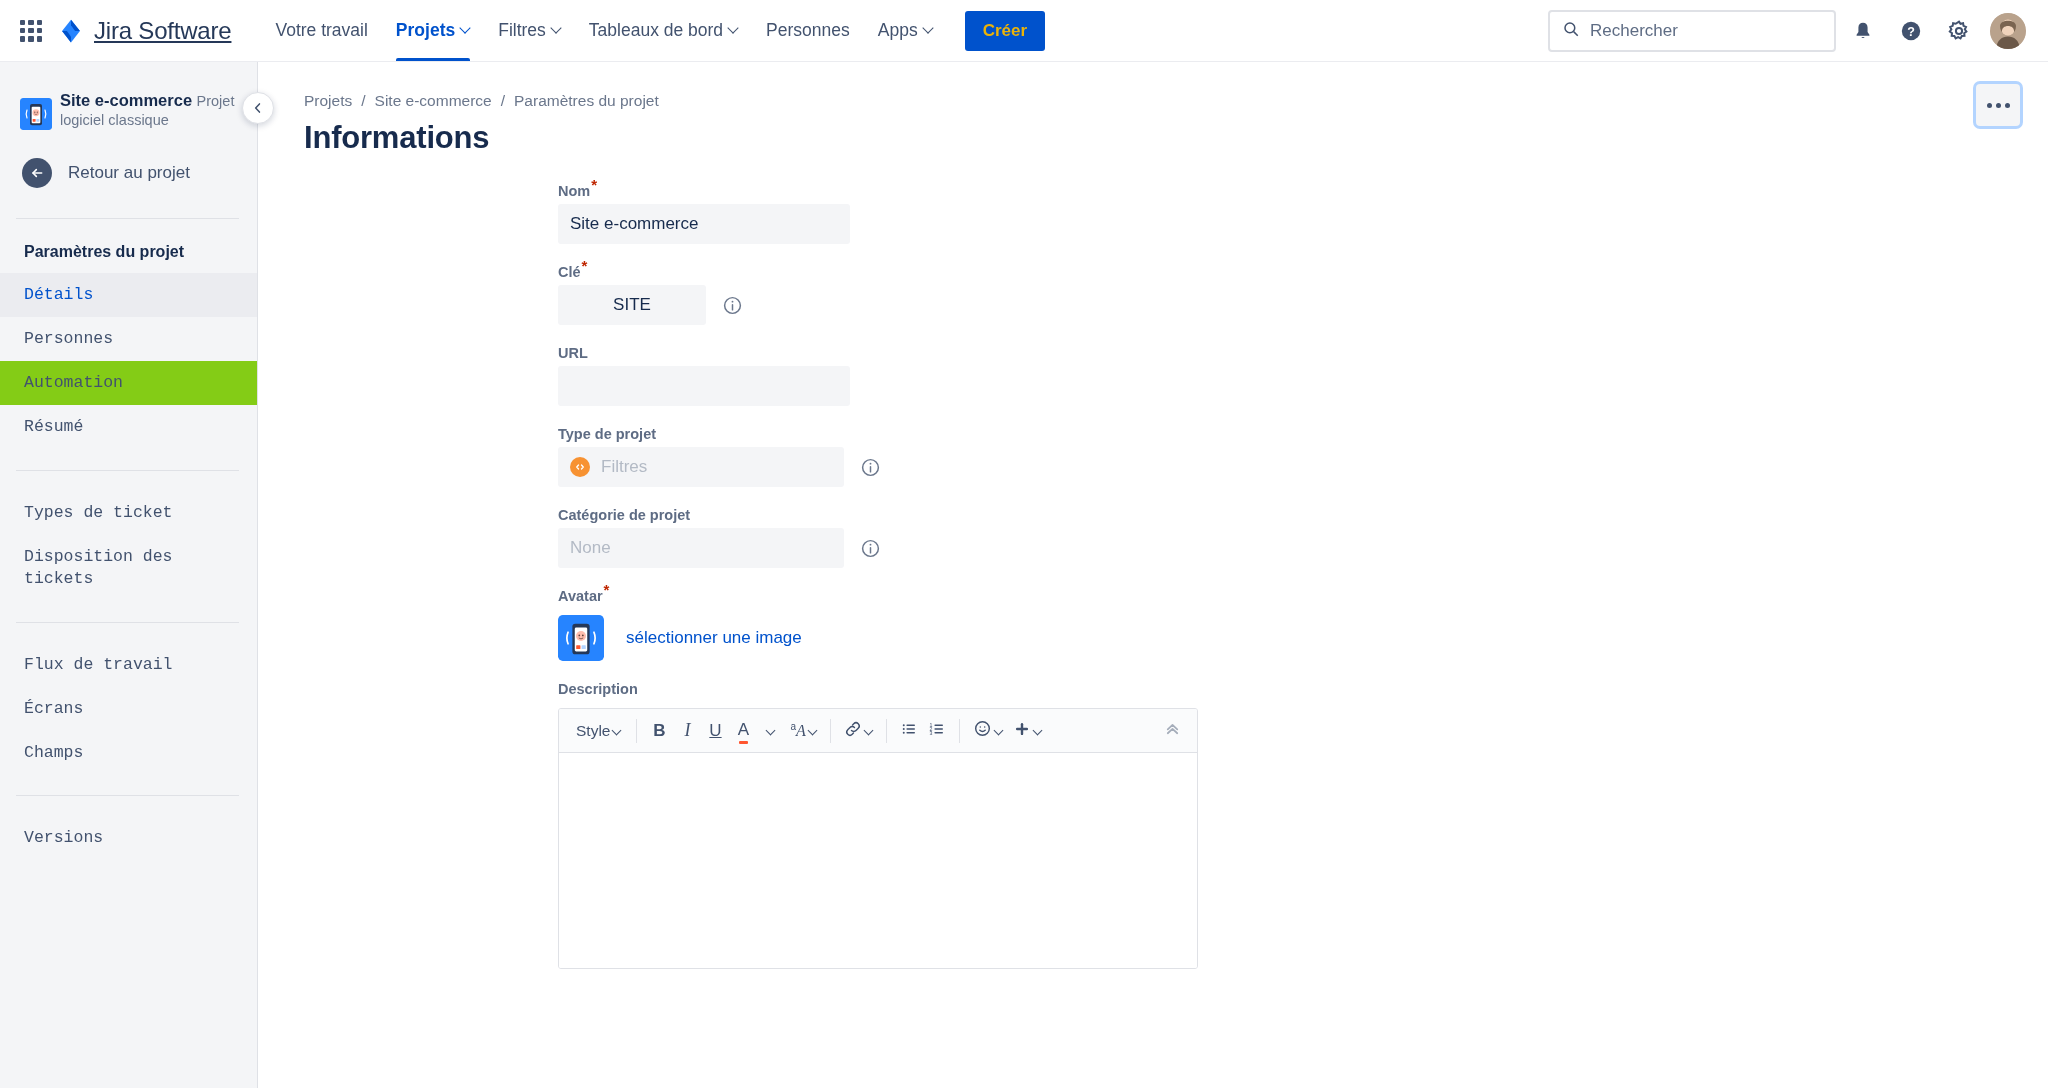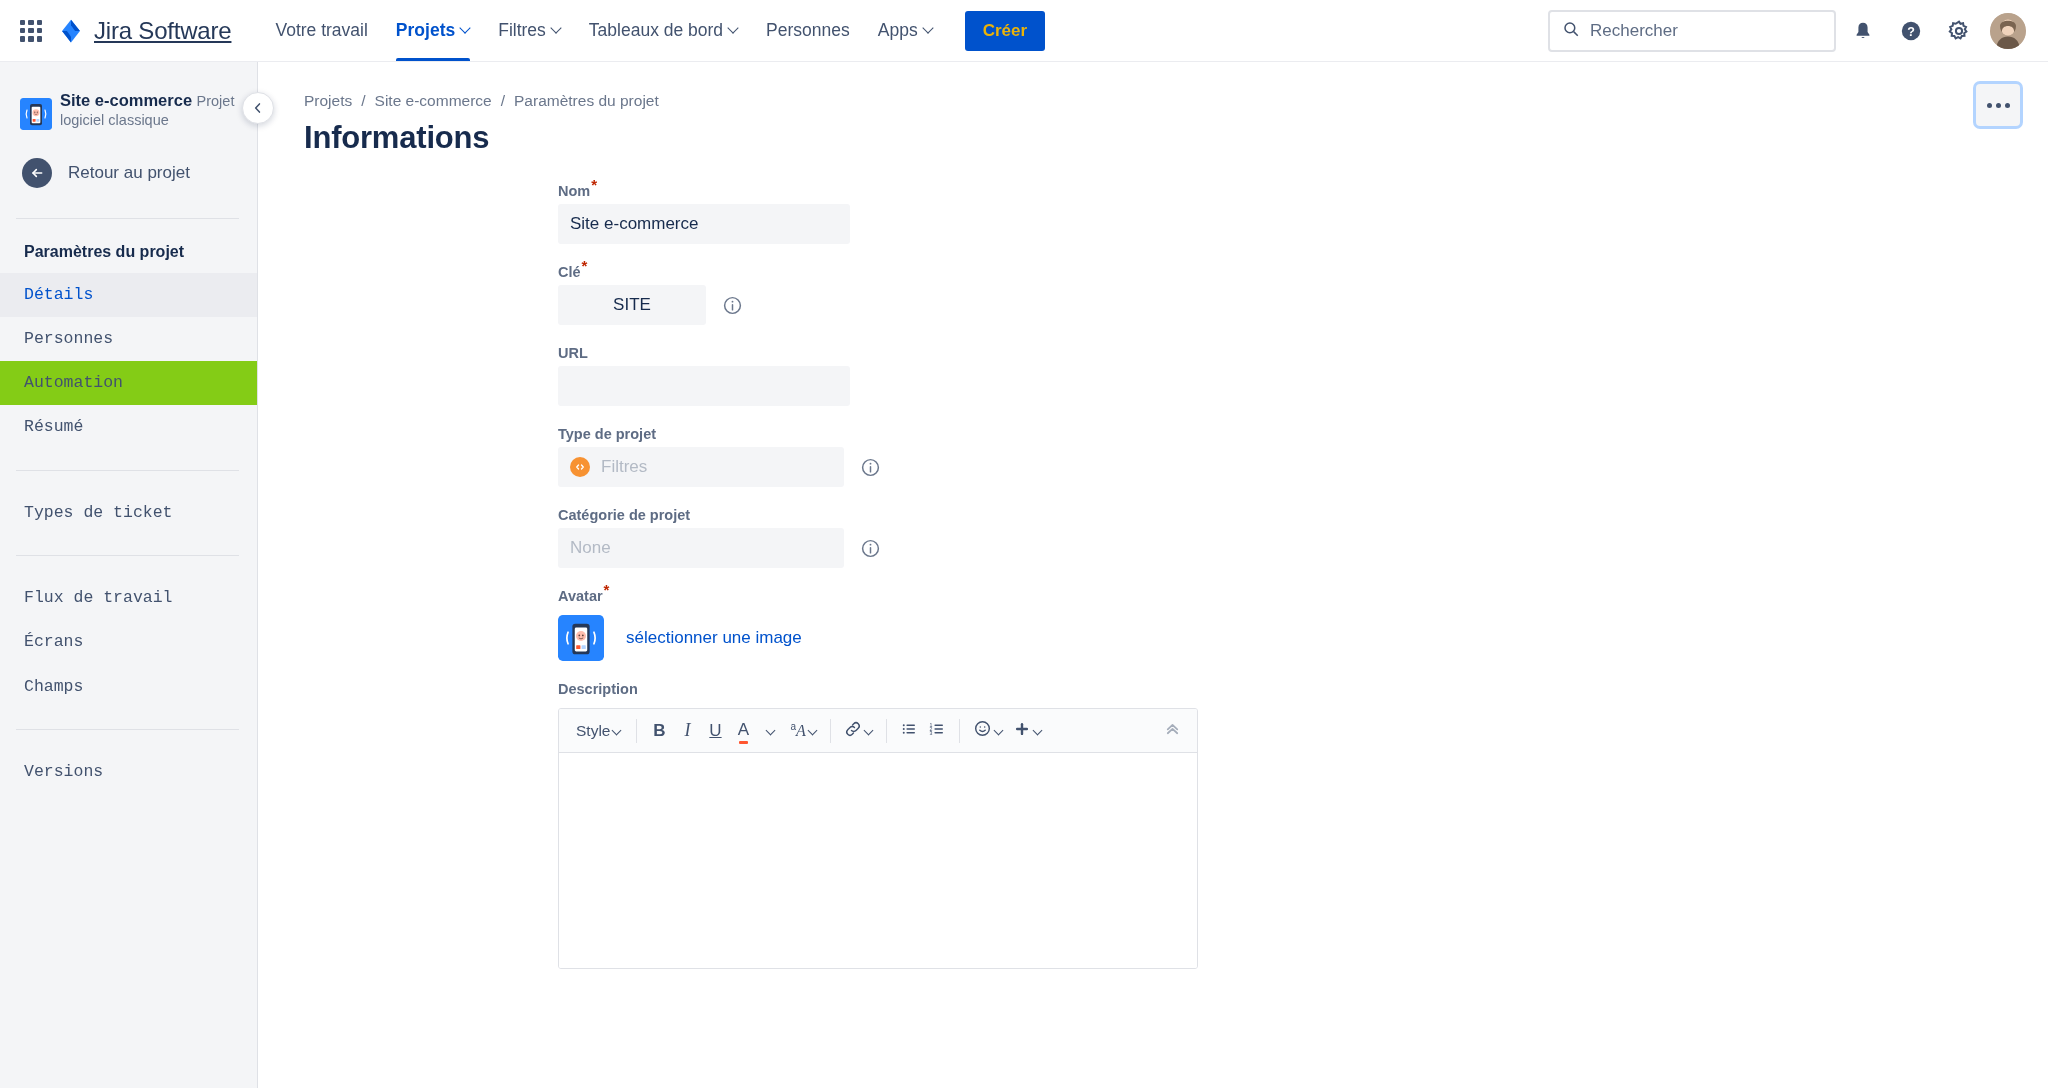--- a/index.html
+++ b/index.html
@@ -340,20 +340,21 @@
         <div class="sb-item active">Détails</div>
         <div class="sb-item">Personnes</div>
         <div class="sb-item hovered">Automation</div>
         <div class="sb-item">Résumé</div>
       </div>
 
       <div class="sb-sep"></div>
 
       <div class="sb-group">
         <div class="sb-item">Types de ticket</div>
+        <div class="sb-item">Disposition des tickets</div>
       </div>
 
       <div class="sb-sep"></div>
 
       <div class="sb-group">
         <div class="sb-item">Flux de travail</div>
         <div class="sb-item">Écrans</div>
         <div class="sb-item">Champs</div>
       </div>
 

